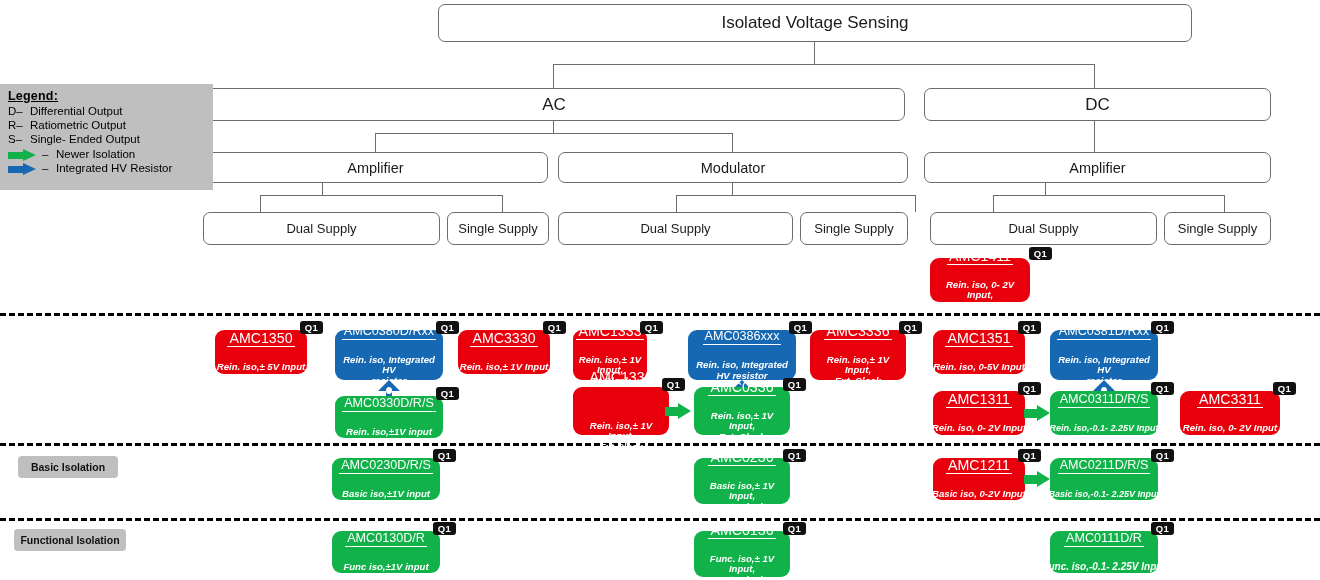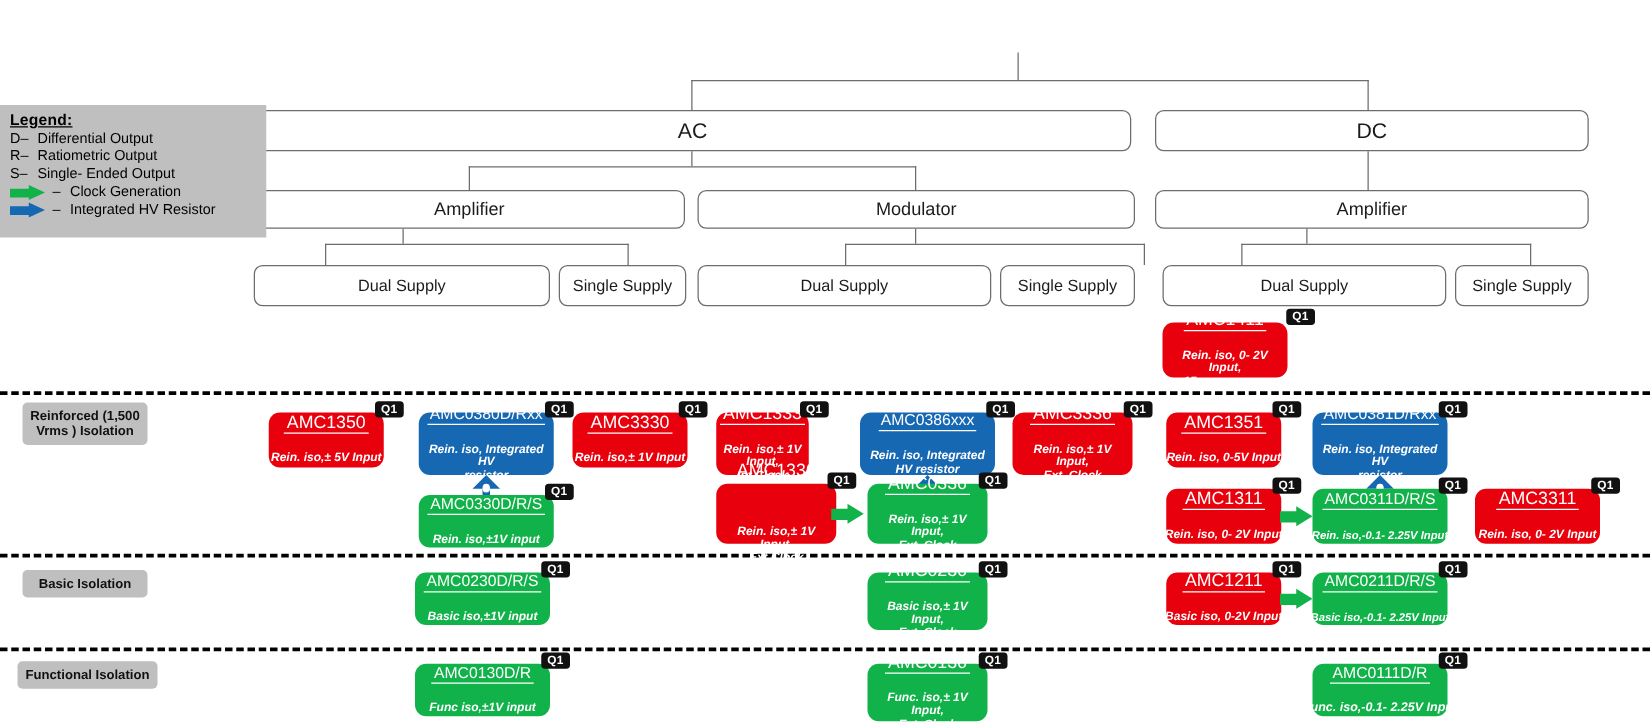--- a/index.html
+++ b/index.html
@@ -71,20 +71,23 @@
   .rtarrow .stem{position:absolute;left:0;top:4px;width:15px;height:9px;background:#12b24a;}
   .rtarrow .head{position:absolute;left:13px;top:0;width:0;height:0;
       border-top:8.5px solid transparent;border-bottom:8.5px solid transparent;
       border-left:13px solid #12b24a;}
 </style>
 </head>
 <body>
 
 <div id="stage">
 
+  <div class="tbox" style="left:438px;top:4px;width:754px;height:38px;">
+    <span>Isolated Voltage Sensing</span>
+  </div>
 
   <div class="line vline" style="left:814px;top:42px;height:22px;"></div>
   <div class="line hline" style="left:553px;top:64px;width:542px;"></div>
   <div class="line vline" style="left:553px;top:64px;height:24px;"></div>
   <div class="line vline" style="left:1094px;top:64px;height:24px;"></div>
 
   <div class="tbox" style="left:203px;top:88px;width:702px;height:33px;">
     <span>AC</span>
   </div>
   <div class="tbox" style="left:924px;top:88px;width:347px;height:33px;">
@@ -157,37 +160,34 @@
       <span>Single- Ended Output</span>
     </div>
     <div class="lrow">
       <span class="arrowcell">
         <span class="legarrow">
           <span class="shaft" style="background:#12b24a;"></span>
           <span class="head" style="border-left:13px solid #12b24a;"></span>
         </span>
       </span>
       <span class="lkey" style="width:14px;">–</span>
-      <span>Clock Generation</span>
+      <span>Newer Isolation</span>
     </div>
     <div class="lrow">
       <span class="arrowcell">
         <span class="legarrow">
           <span class="shaft" style="background:#1668b3;"></span>
           <span class="head" style="border-left:13px solid #1668b3;"></span>
         </span>
       </span>
       <span class="lkey" style="width:14px;">–</span>
       <span>Integrated HV Resistor</span>
     </div>
   </div>
 
-  <div class="band" style="left:18px;top:322px;width:100px;height:34px;">
-    <span>Reinforced (1,500 Vrms ) Isolation</span>
-  </div>
   <div class="band" style="left:18px;top:456px;width:100px;height:22px;">
     <span>Basic Isolation</span>
   </div>
   <div class="band" style="left:14px;top:529px;width:112px;height:22px;">
     <span>Functional Isolation</span>
   </div>
 
   <div class="dash" style="top:313px;"></div>
   <div class="dash" style="top:443px;"></div>
   <div class="dash" style="top:518px;"></div>

